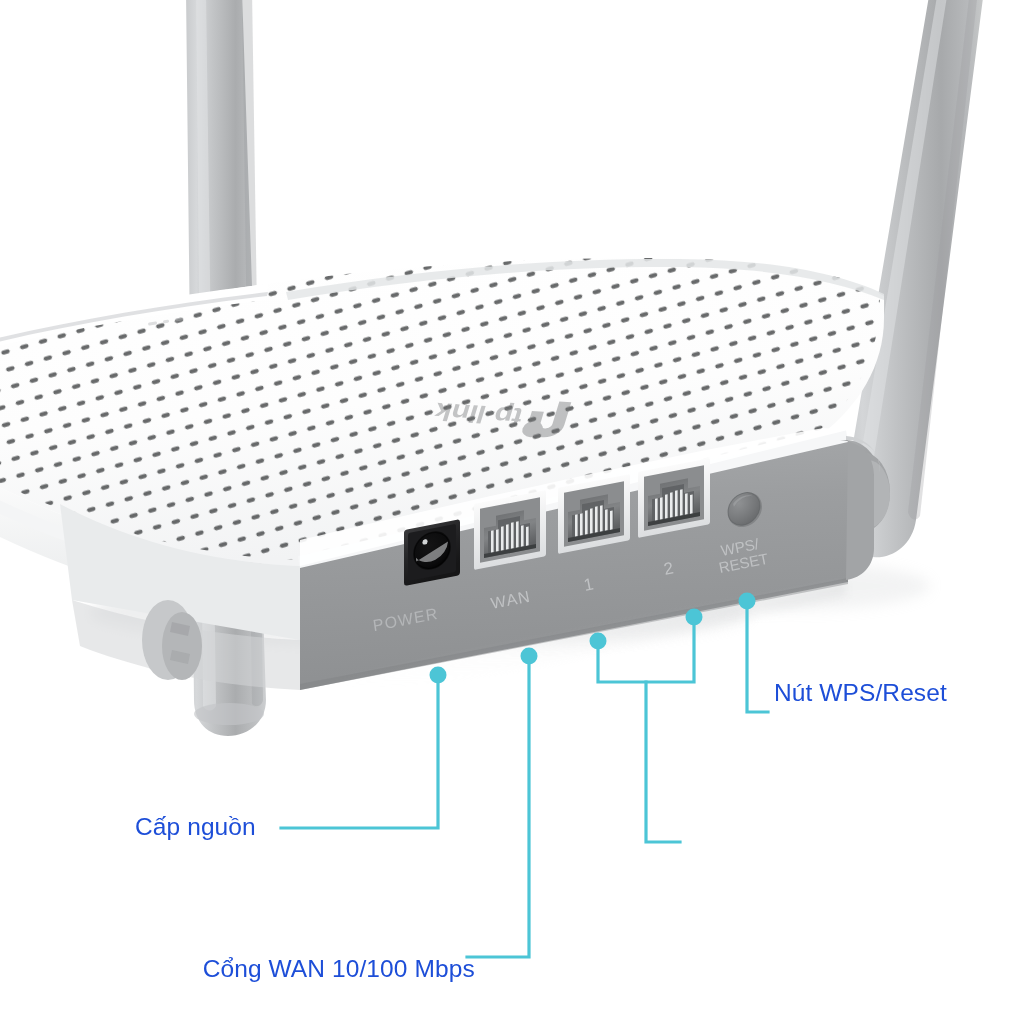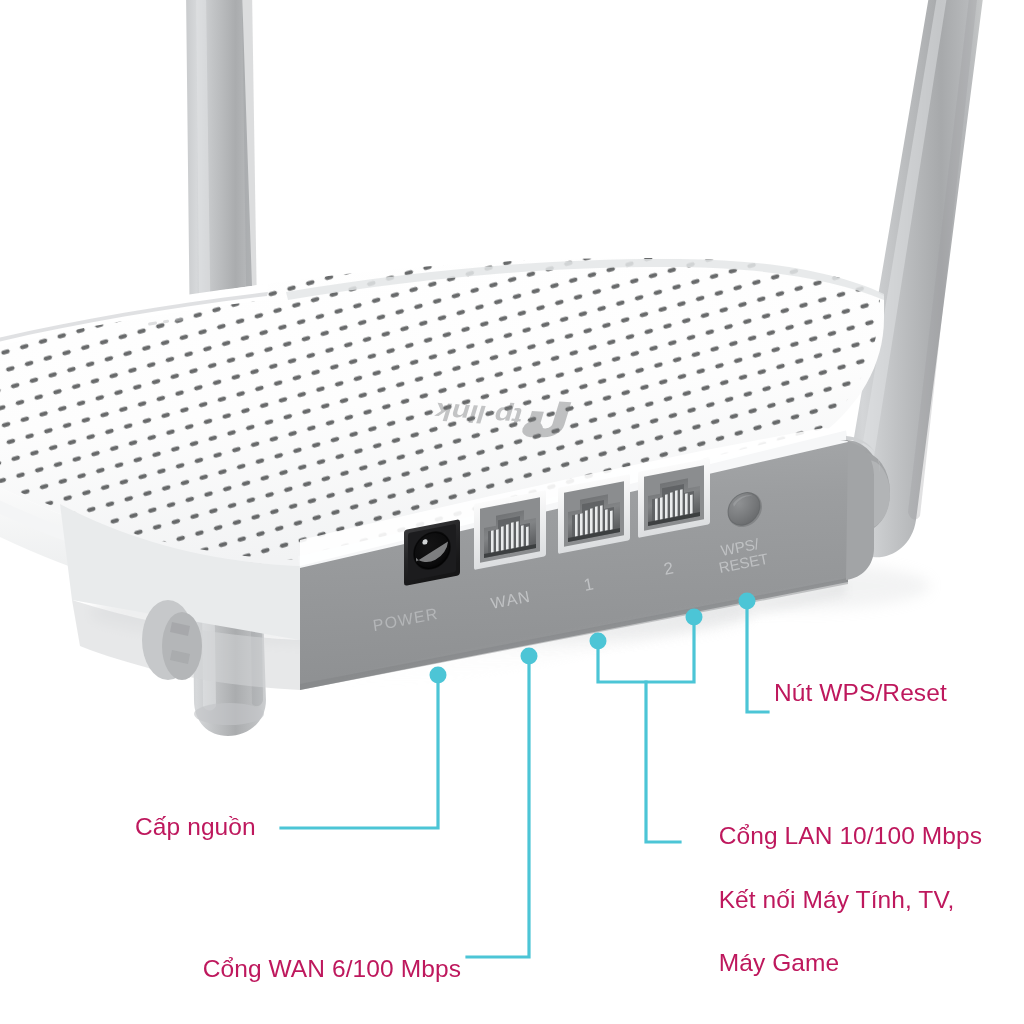--- a/index.html
+++ b/index.html
@@ -9,21 +9,21 @@
     -webkit-font-smoothing:antialiased;
   }
   #stage{position:absolute;inset:0;width:1024px;height:1024px;background:#fff;}
 
   
   #product{position:absolute;left:0;top:0;width:1024px;height:1024px;}
 
   
   .anno{
     position:absolute;
-    color:#be185d;
+    color:#1d4ed8;
     font-size:24.5px;
     line-height:1.30;
     letter-spacing:.1px;
     white-space:pre;
     font-family:"Liberation Sans","DejaVu Sans",sans-serif;
   }
   .anno.right{text-align:right;}
   #anno-wps{left:774px;top:677px;}
   #anno-power{left:135px;top:811px;}
   #anno-lan{left:691px;top:788px;}
@@ -317,24 +317,19 @@
         <circle cx="747" cy="601" r="8.5" fill="#4cc5d6" stroke="none"></circle>
         <path d="M 747,609 L 747,712 L 768,712"></path>
       </g>
     </g>
   </svg>
 
   <div class="anno" id="anno-wps">Nút WPS/Reset</div>
 
   <div class="anno" id="anno-power">Cấp nguồn</div>
 
-  <div class="anno" id="anno-lan">
-    <span>Cổng LAN 10/100 Mbps</span><br>
-    <span>Kết nối Máy Tính, TV,</span><br>
-    <span>Máy Game</span>
-  </div>
 
   <div class="anno right" id="anno-wan">
-    <span>Cổng WAN 6/100 Mbps</span><br>
+    <span>Cổng WAN 10/100 Mbps</span><br>
     
   </div>
 
 </div>
 
 </body></html>

